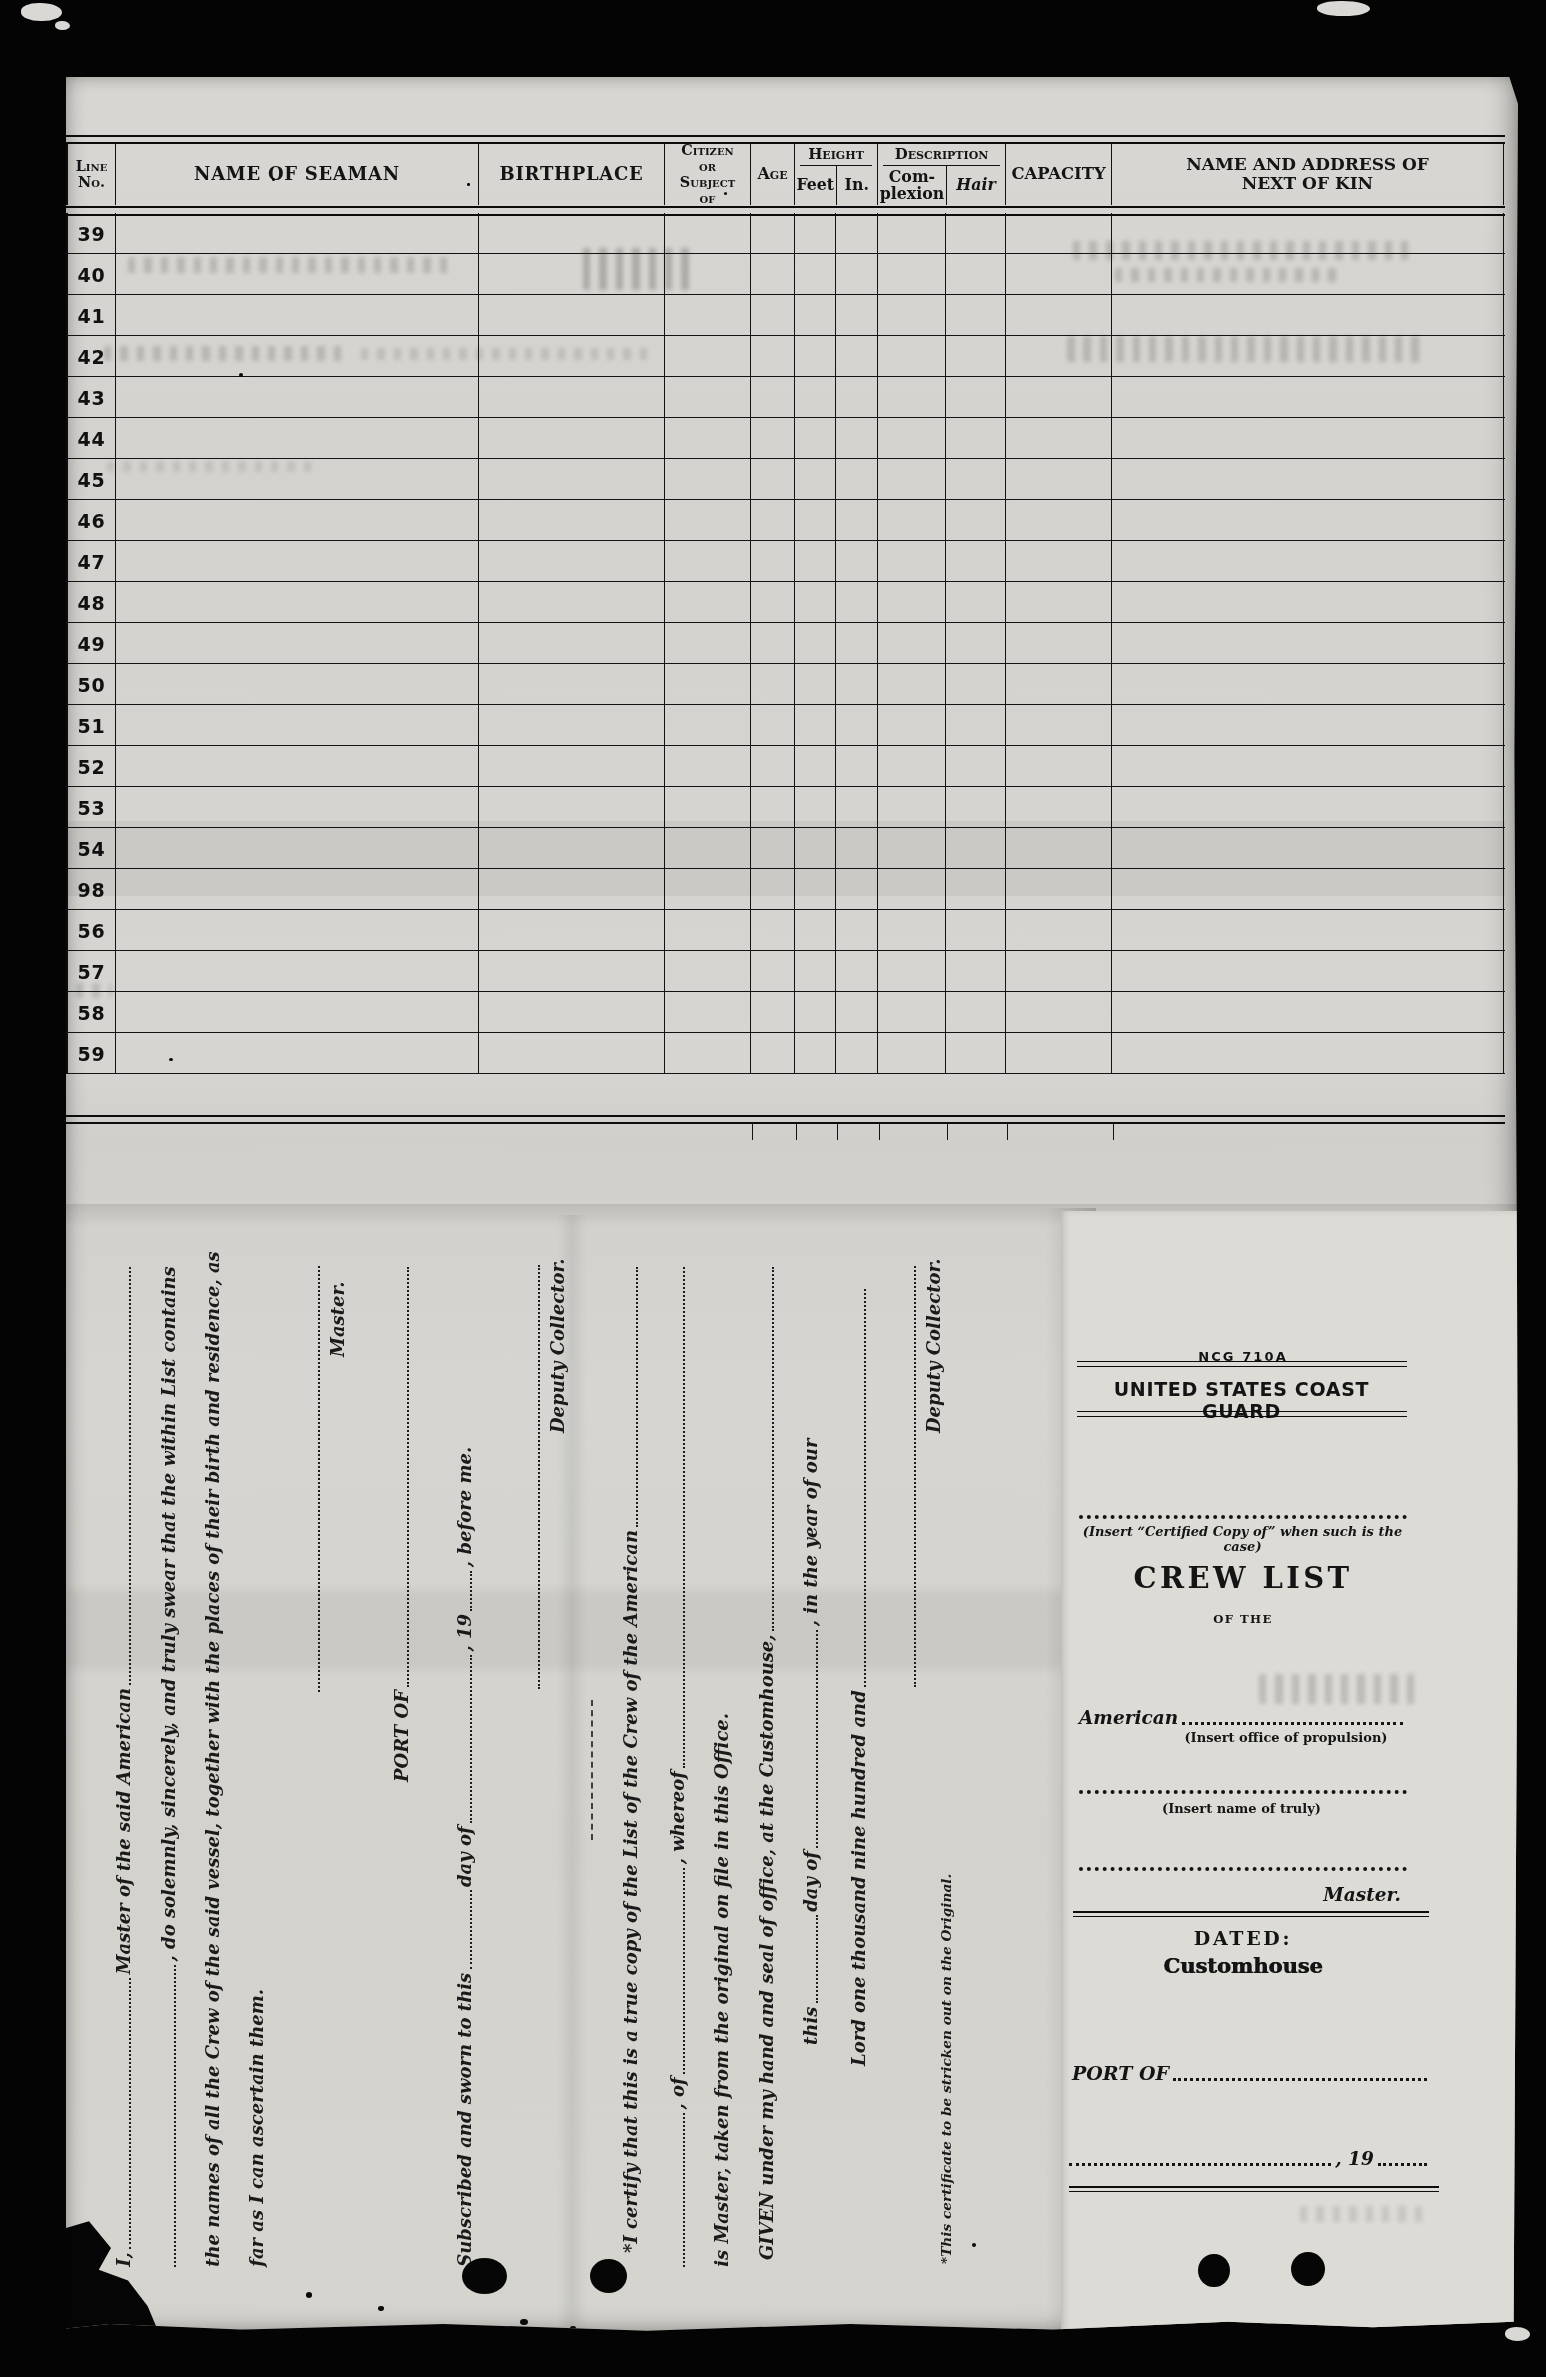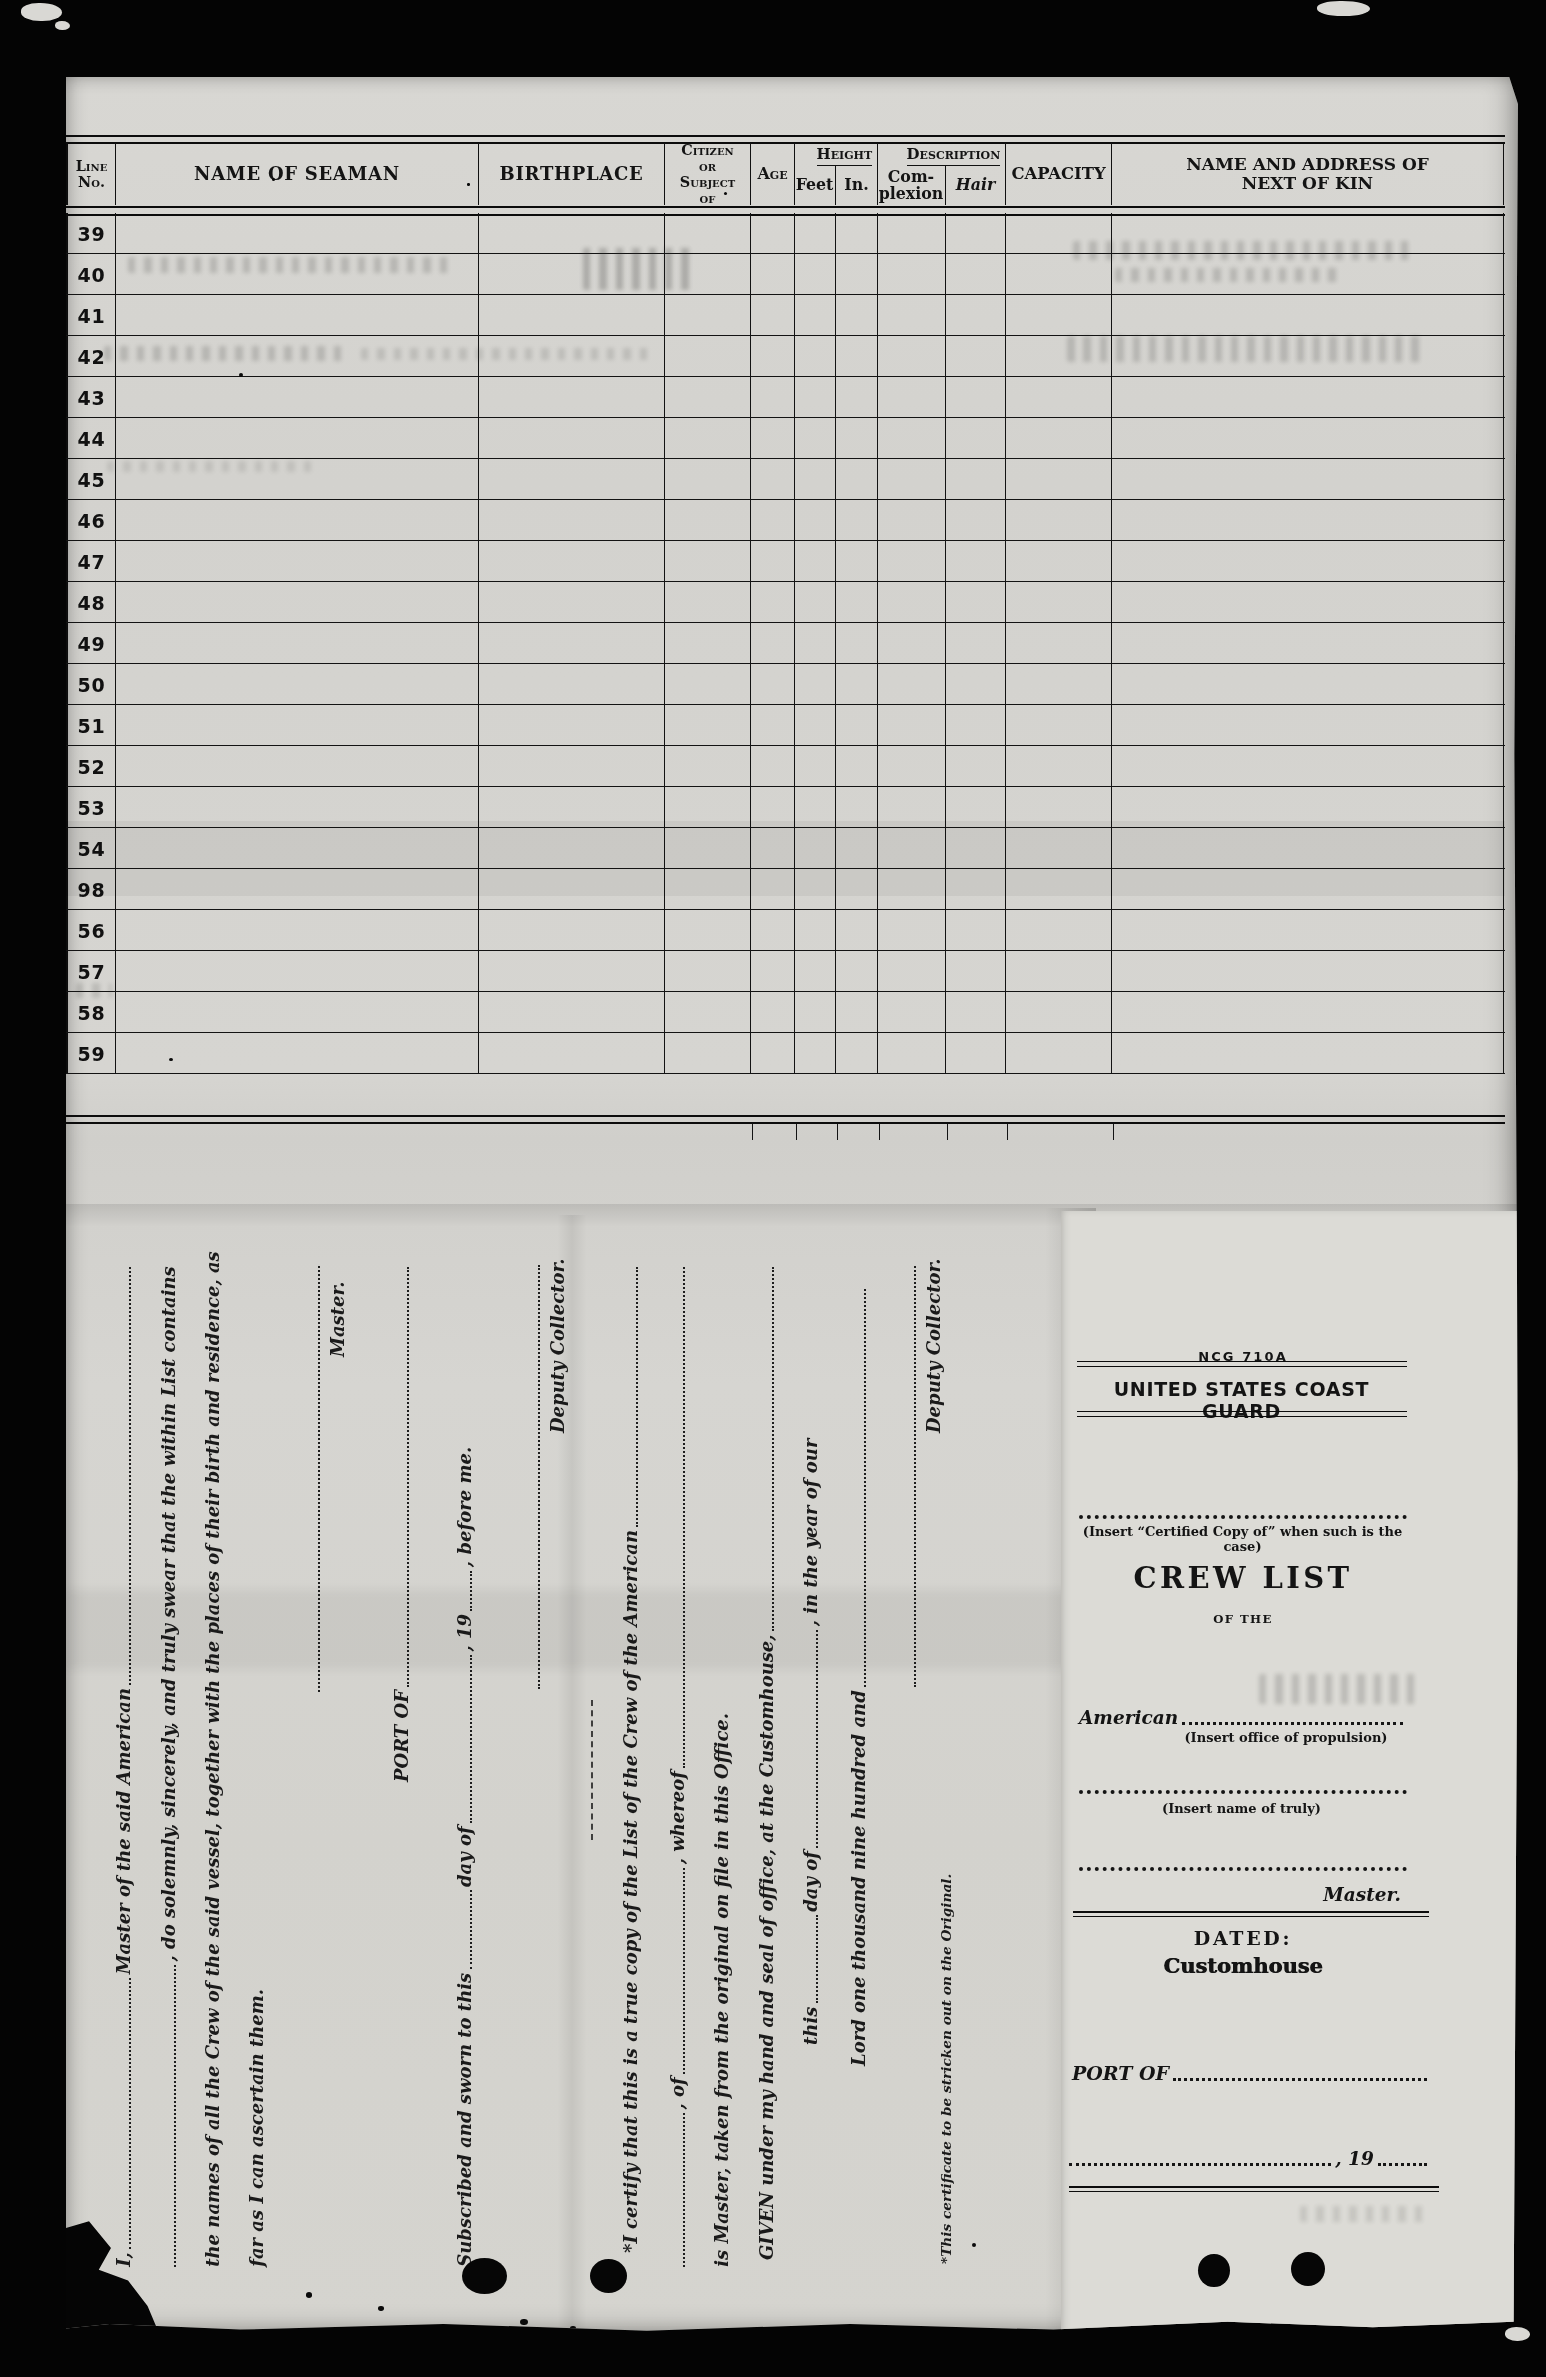--- a/index.html
+++ b/index.html
@@ -11,21 +11,21 @@
          clip-path:polygon(0 0,99.4% 0,100% 1.2%,99.75% 30%,100% 62%,99.7% 99.5%,90% 99.75%,80% 99.5%,68% 99.85%,54% 99.6%,40% 99.9%,26% 99.6%,12% 99.85%,3% 99.6%,0 99.8%);
          box-shadow:inset -19px 0 27.4px -15px rgba(0,0,0,.38),inset 15px 0 20.6px -13.7px rgba(0,0,0,.28),inset 0 -18px 25px -15px rgba(0,0,0,.3),inset 0 12.3px 18px -12.3px rgba(0,0,0,.18);}
   
   .rule2{border-top:2.1px solid #0c0c0c;border-bottom:2.1px solid #0c0c0c;height:4.8px;}
   .rule2h{border-top:2.7px solid #0b0b0b;border-bottom:2.1px solid #0b0b0b;height:5.5px;}
   #thead{display:flex;}
   .hcell{box-sizing:border-box;border-right:1.4px solid #111;display:flex;flex-direction:column;
          justify-content:center;text-align:center;font-weight:700;line-height:1.12;}
   .hcell.first{border-left:2.1px solid #0c0c0c;}
   .sc{font-variant:small-caps;}
-  .grp{padding:0;align-items:flex-end;}
+  .grp{padding:0;}
   .gtitle{height:22px;line-height:23px;border-bottom:1.4px solid #111;margin:0 4.8px;font-size:15px;}
   .gsub{flex:1;display:flex;}
   .gsub>div{box-sizing:border-box;display:flex;align-items:center;justify-content:center;font-size:15.8px;font-weight:700;line-height:1.05;}
   .trow{display:flex;height:41px;box-sizing:border-box;border-bottom:1.4px solid #131313;}
   .tcell{box-sizing:border-box;border-right:1.4px solid #131313;height:100%;}
   .tcell.first{border-left:2.1px solid #0c0c0c;}
   .rownum{display:block;text-align:center;padding-top:9.6px;font:700 19px "DejaVu Sans","Liberation Sans",sans-serif;letter-spacing:0.7px;color:#111;}
   .stub{position:absolute;width:1.4px;height:16.4px;background:#141414;top:1047px;}
   
   #rotwrap{left:0;top:1136px;width:1030px;height:1062px;}
@@ -504,21 +504,21 @@
     </div>
 
     <div class="band" style="left:995px;top:1134px;width:456px;height:1122px;background:#dcdbd6;box-shadow:inset 4.1px 0 9.6px -4.1px rgba(0,0,0,.25);"></div>
 
     <div class="abs cv" style="left:1013px;top:1272px;width:328px;font:700 13px 'DejaVu Sans','Liberation Sans',sans-serif;letter-spacing:2.1px;">NCG 710A</div>
     <div class="abs rule2" style="left:1011px;top:1284px;width:330px;border-top-width:1.4px;border-bottom-width:1.4px;height:4.1px;"></div>
     <div class="abs cv" style="left:1007px;top:1301px;width:337px;font:700 19px 'DejaVu Sans','Liberation Sans',sans-serif;letter-spacing:0.7px;">UNITED STATES COAST GUARD</div>
     <div class="abs rule2" style="left:1011px;top:1334px;width:330px;border-top-width:1.4px;border-bottom-width:1.4px;height:4.1px;"></div>
 
     <div class="bigdots" style="left:1013px;top:1438px;width:328px;"></div>
-    <div class="abs cv" style="left:1006px;top:1447px;width:341px;font-size:13px;font-weight:700;">(Insert “Certified Copy of” when such is the case)</div>
+    <div class="abs cv" style="left:1006px;top:1447px;width:341px;font-size:13px;font-weight:700;font-style:italic;">(Insert “Certified Copy of” when such is the case)</div>
 
     <div class="abs cv" style="left:1013px;top:1484px;width:328px;font-size:29px;font-weight:700;letter-spacing:3.4px;">CREW LIST</div>
     <div class="abs cv" style="left:1013px;top:1535px;width:328px;font-size:11.7px;font-weight:700;letter-spacing:1.4px;">OF THE</div>
 
     <div class="covline" style="left:1013px;top:1630px;width:328px;">
       <span style="font:italic 700 18.5px 'DejaVu Serif',serif;">American</span>
       <span class="ldr5 ldrf"></span>
     </div>
     <div class="abs cv" style="left:1083px;top:1653px;width:274px;font-size:13px;font-weight:700;">(Insert office of propulsion)</div>
     <div class="smudge" style="left:1193px;top:1597px;width:158px;height:30px;"></div>

